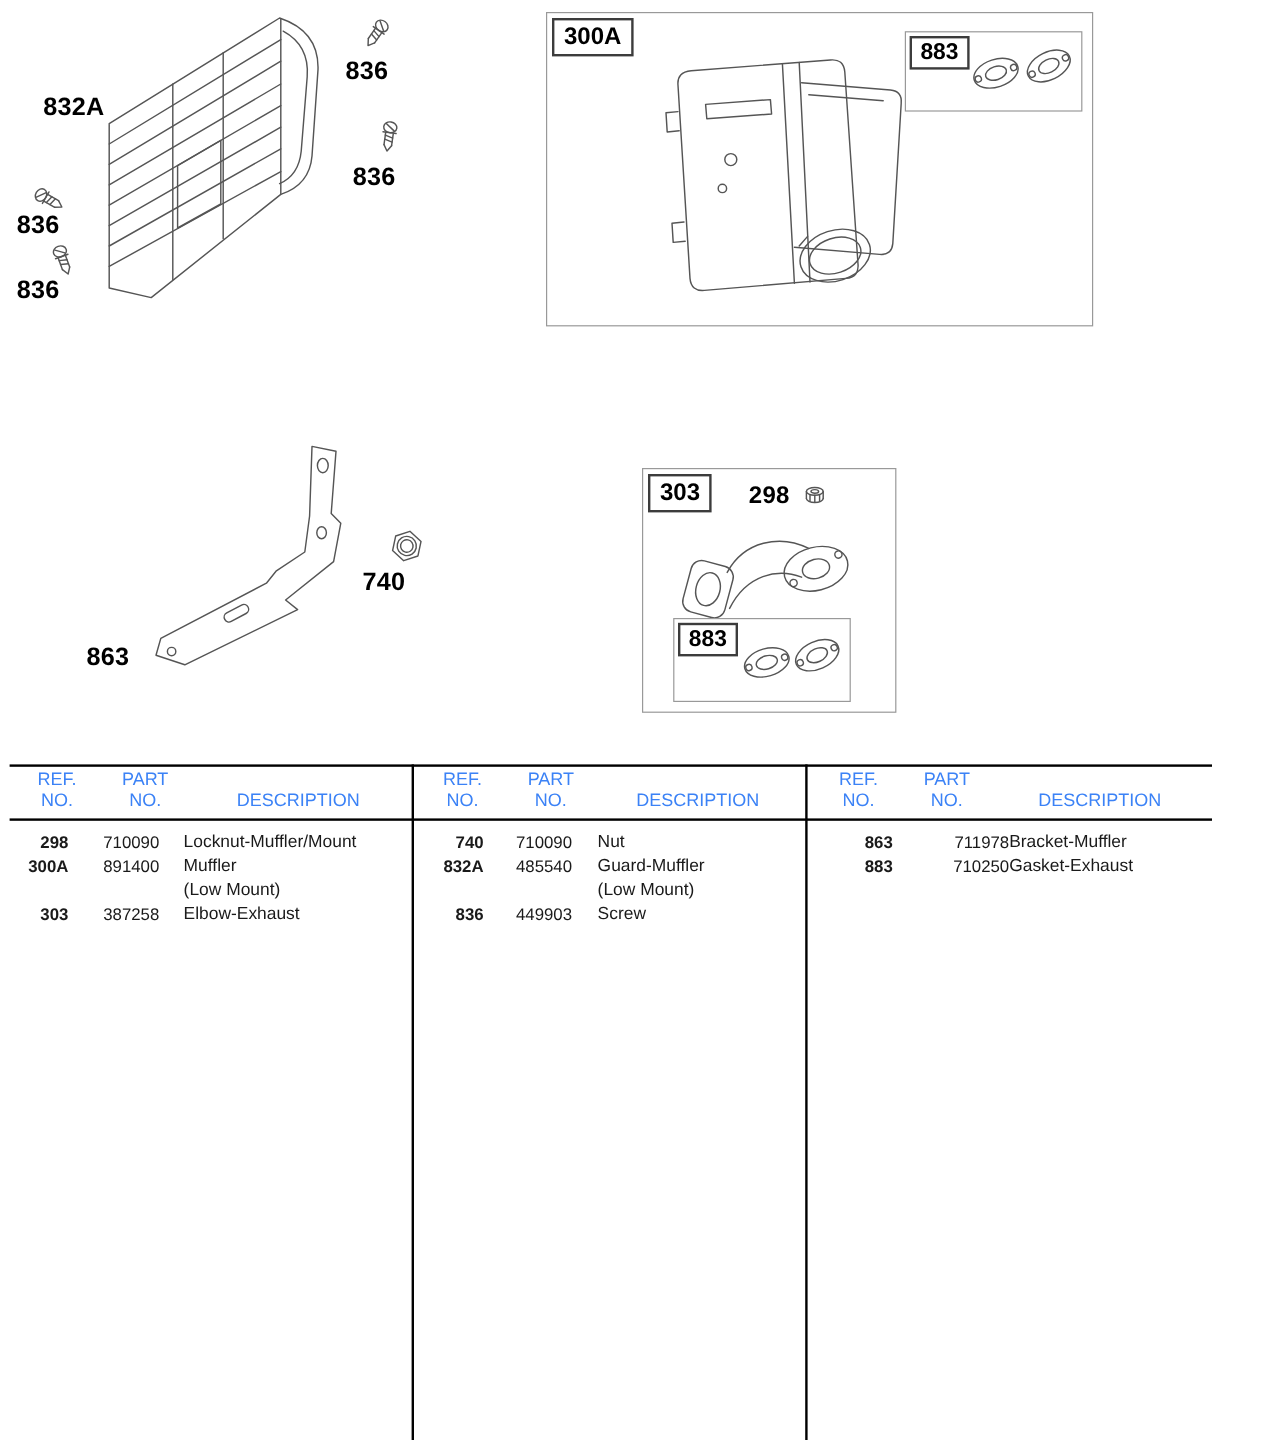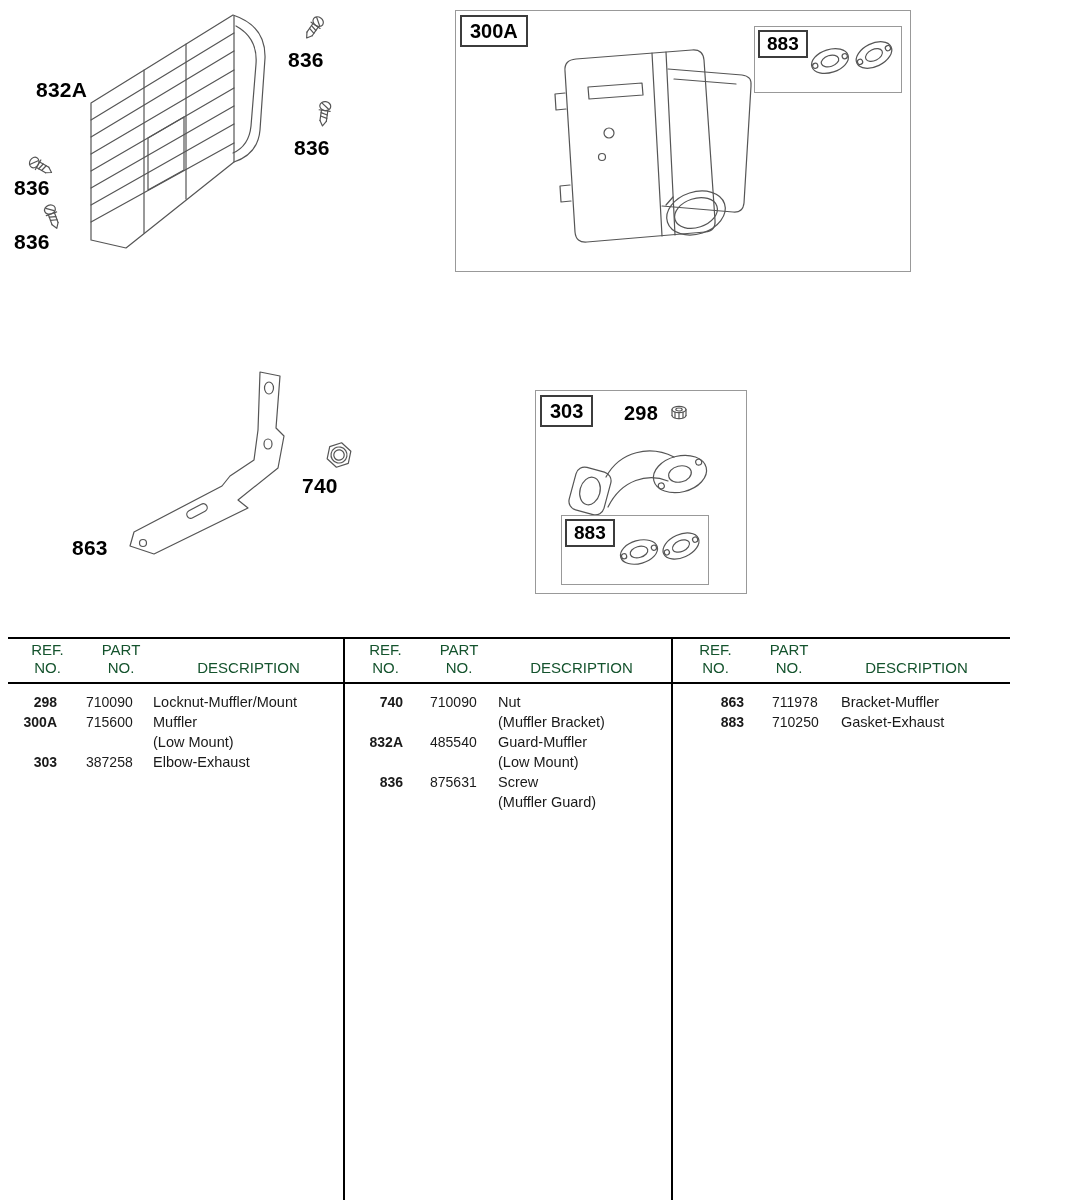--- a/index.html
+++ b/index.html
@@ -12,33 +12,33 @@
   .line-art { stroke:#555; stroke-width:1.2; fill:none; stroke-linejoin:round; stroke-linecap:round; }
   .big-label { position:absolute; font-weight:bold; font-size:21px; color:#000; letter-spacing:0.2px; white-space:nowrap; }
   .panel { position:absolute; border:1px solid #999; background:#fff; }
   .tag {
     position:absolute; border:2px solid #3c3c3c; background:#fff; color:#000;
     font-weight:bold; font-size:20px; line-height:26px; padding:1px 8px; white-space:nowrap;
   }
   .tag.small { font-size:19px; line-height:24px; padding:0 7px; }
   .hline { position:absolute; background:#000; height:2px; }
   .vline { position:absolute; background:#000; width:2px; }
-  .phead { position:absolute; display:grid; grid-template-columns:75px 72px 1fr; font-size:15px; color:#14532d; }
+  .phead { position:absolute; display:grid; grid-template-columns:75px 72px 1fr; font-size:15px; color:#3b82f6; }
   .phead > div { text-align:center; line-height:18px; }
   .h-desc { align-self:end; }
   .prows { position:absolute; }
   .prow { display:grid; line-height:20px; font-size:14.5px; color:#1a1a1a; }
   .c1 .prow { grid-template-columns:47px 96px 1fr; }
   .c2 .prow { grid-template-columns:55px 95px 1fr; }
   .c3 .prow { grid-template-columns:66px 97px 1fr; }
   .prow .ref  { text-align:right; font-weight:bold; font-size:14px; }
   .prow .part { font-weight:normal; font-size:14px; }
   .c1 .part { padding-left:29px; }
   .c2 .part { padding-left:27px; }
-  .c3 .part { padding-left:28px; }
+  .c3 .part { padding-left:28px;text-align:right; }
 </style>
 </head>
 <body>
 
 <div class="canvas">
 
   <svg class="part" style="left:86px; top:6px;" width="195" height="245" viewBox="0 0 195 245">
     <g class="line-art">
       <path d="M5,97 L147,9 Q180,20 179,52 L174,124 Q172,148 148,156 L40,242 L5,234 Z"></path>
       <path d="M5,114 L148,27"></path>
@@ -265,64 +265,54 @@
   </div>
 
   <div class="prows c1" style="left:10px; top:692px; width:330px;">
       <div class="prow">
         <span class="ref">298</span>
         <span class="part">710090</span>
         <span class="desc">Locknut-Muffler/Mount</span>
       </div>
       <div class="prow">
         <span class="ref">300A</span>
-        <span class="part">715600</span>
+        <span class="part">891400</span>
         <span class="desc">Muffler</span>
       </div>
       <div class="prow">
         <span class="ref"></span>
         <span class="part"></span>
         <span class="desc">(Low Mount)</span>
       </div>
       <div class="prow">
         <span class="ref">303</span>
         <span class="part">387258</span>
         <span class="desc">Elbow-Exhaust</span>
       </div>
     </div>
   <div class="prows c2" style="left:348px; top:692px; width:320px;">
       <div class="prow">
         <span class="ref">740</span>
         <span class="part">710090</span>
         <span class="desc">Nut</span>
       </div>
       <div class="prow">
-        <span class="ref"></span>
-        <span class="part"></span>
-        <span class="desc">(Muffler Bracket)</span>
-      </div>
-      <div class="prow">
         <span class="ref">832A</span>
         <span class="part">485540</span>
         <span class="desc">Guard-Muffler</span>
       </div>
       <div class="prow">
         <span class="ref"></span>
         <span class="part"></span>
         <span class="desc">(Low Mount)</span>
       </div>
       <div class="prow">
         <span class="ref">836</span>
-        <span class="part">875631</span>
+        <span class="part">449903</span>
         <span class="desc">Screw</span>
-      </div>
-      <div class="prow">
-        <span class="ref"></span>
-        <span class="part"></span>
-        <span class="desc">(Muffler Guard)</span>
       </div>
     </div>
   <div class="prows c3" style="left:678px; top:692px; width:330px;">
       <div class="prow">
         <span class="ref">863</span>
         <span class="part">711978</span>
         <span class="desc">Bracket-Muffler</span>
       </div>
       <div class="prow">
         <span class="ref">883</span>

